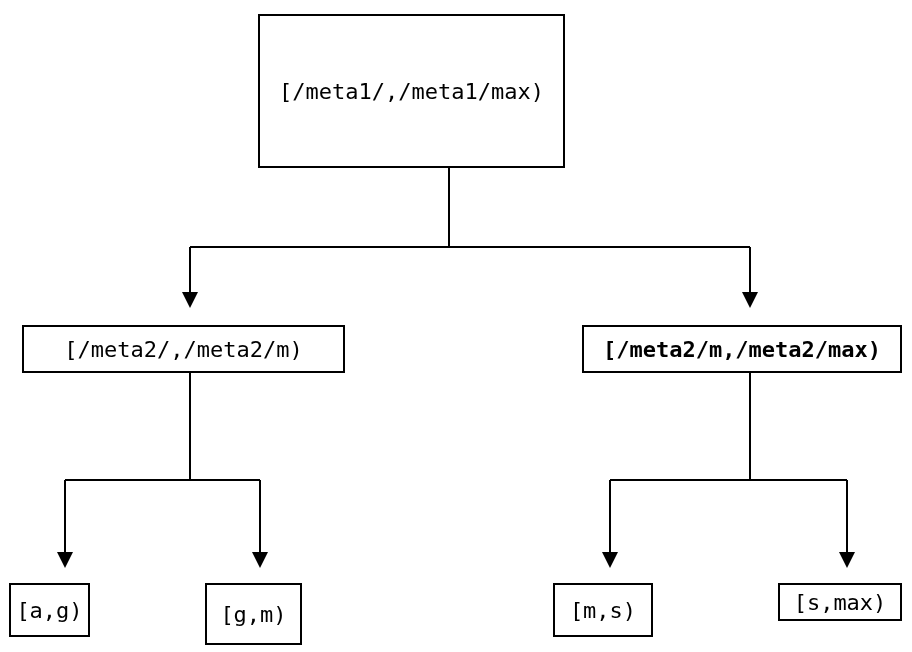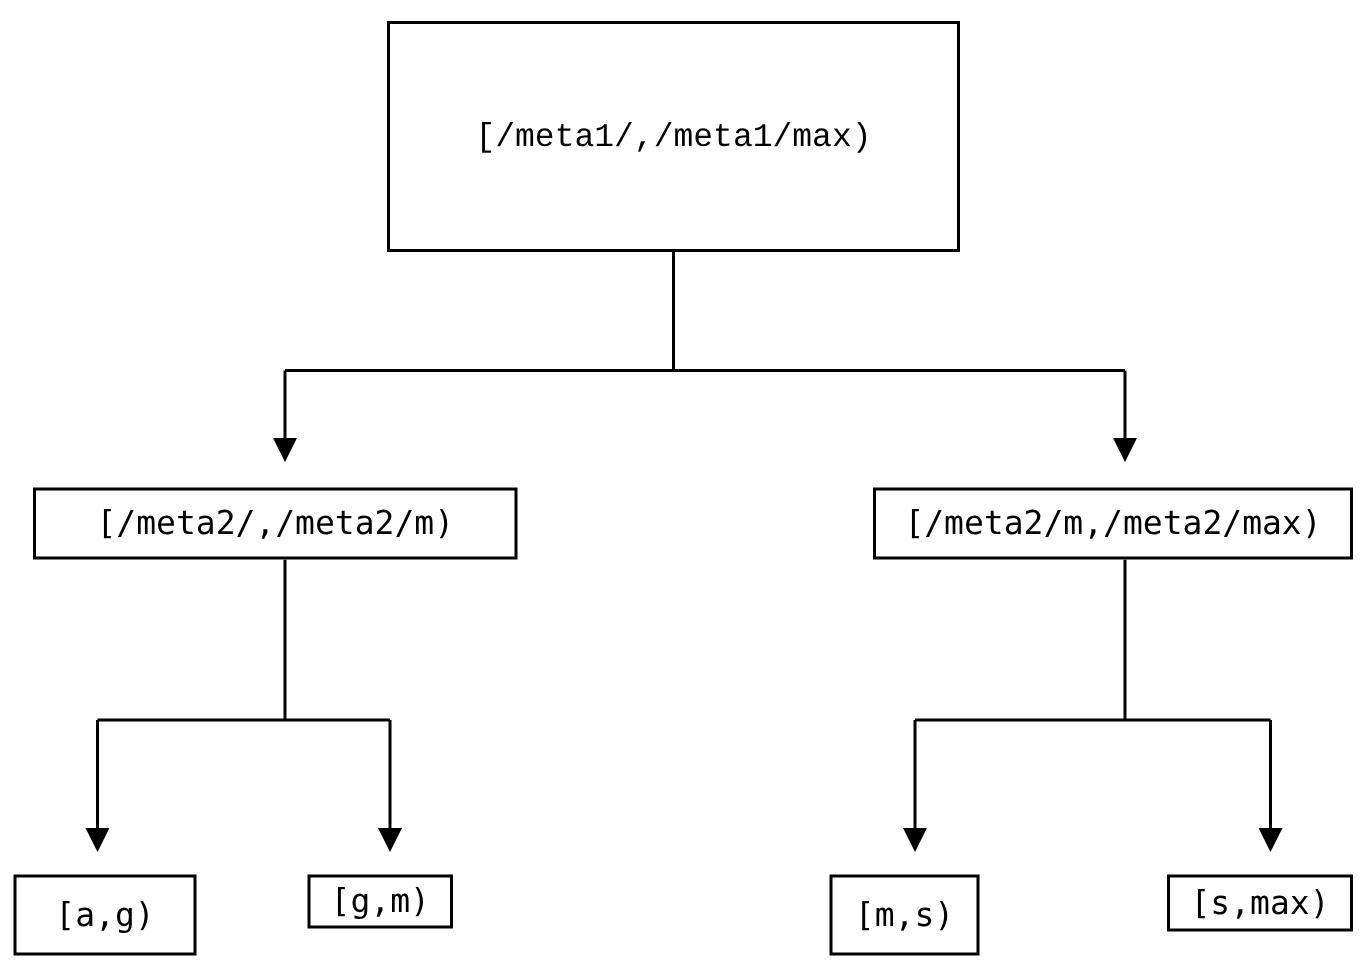--- a/index.html
+++ b/index.html
@@ -26,25 +26,25 @@
     position:absolute;
     border:2px solid var(--line-color);
     background:var(--bg-color);
     display:flex;
     align-items:center;
     justify-content:center;
     color:var(--text-color);
     font-size:22px;
     white-space:nowrap;
   }
-  .node-root  {left:258px; top:14px;  width:382px; height:154px;font-family:Liberation Mono, monospace;}
+  .node-root  {left:258px; top:14px;  width:307px; height:154px;}
   .node-left  {left:22px;  top:325px; width:323px; height:48px;text-align:right;}
-  .node-right {left:582px; top:325px; width:320px; height:48px;}
-  .node-leaf-0{left:9px;   top:583px; width:122px; height:54px;}
-  .node-leaf-1{left:205px; top:583px; width:97px;  height:36px;}
+  .node-right {left:582px; top:325px; width:320px; height:48px;font-weight:bold;}
+  .node-leaf-0{left:9px;   top:583px; width:81px; height:54px;}
+  .node-leaf-1{left:205px; top:583px; width:97px;  height:62px;}
   .node-leaf-2{left:553px; top:583px; width:100px; height:54px;justify-content:center;}
   .node-leaf-3{left:778px; top:583px; width:124px; height:38px;}
   .edge{stroke:var(--line-color);stroke-width:2;fill:none;}
   .arrowhead{fill:var(--line-color);stroke:none;}
 </style>
 </head>
 <body>
 
 <div class="canvas">
 

